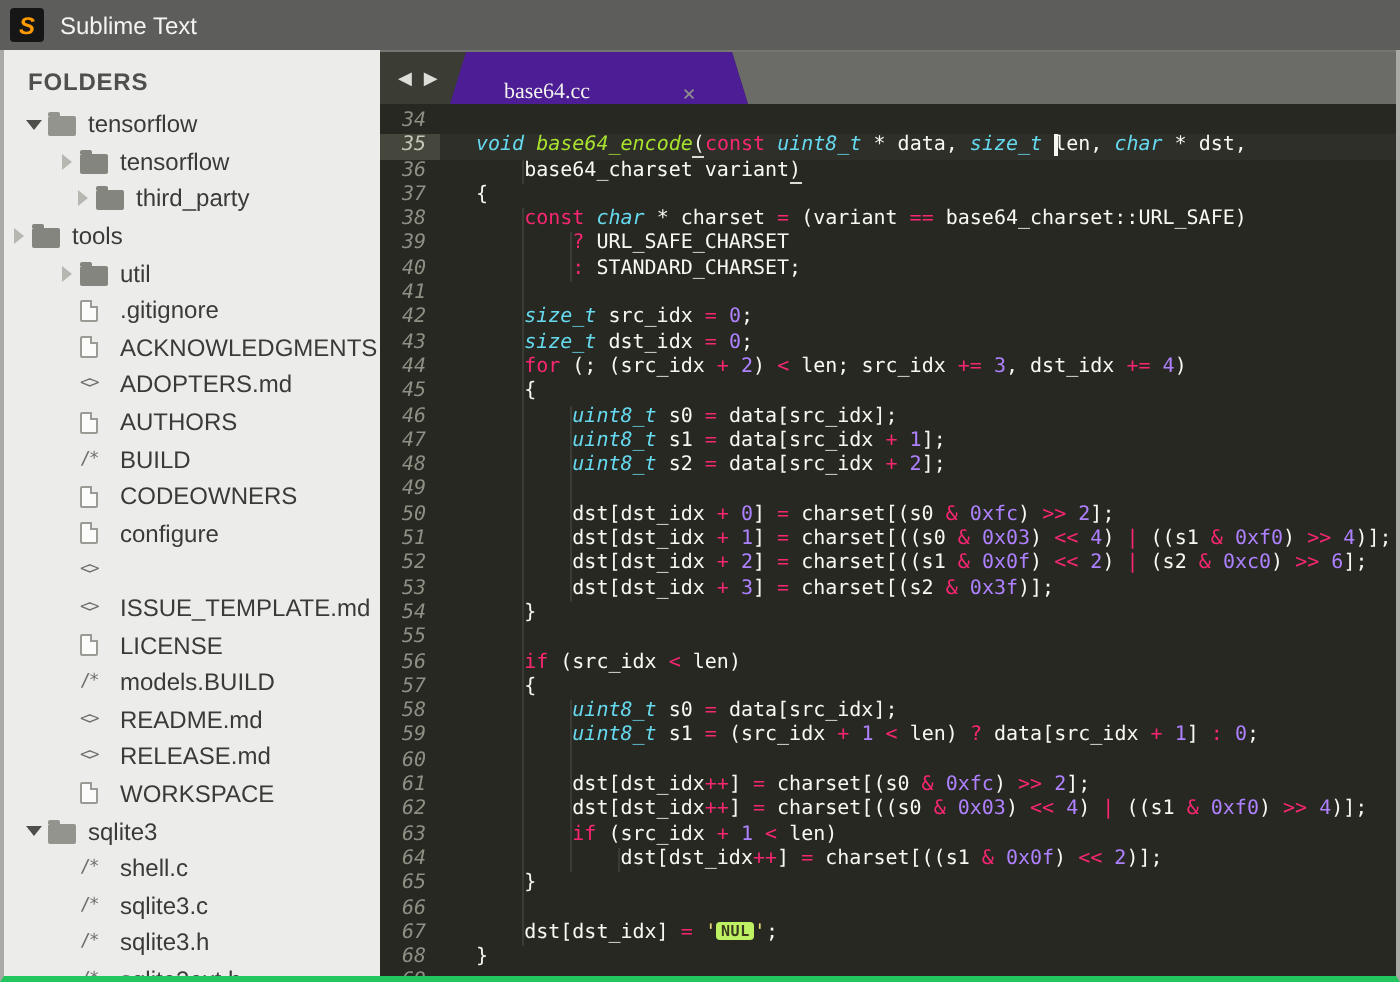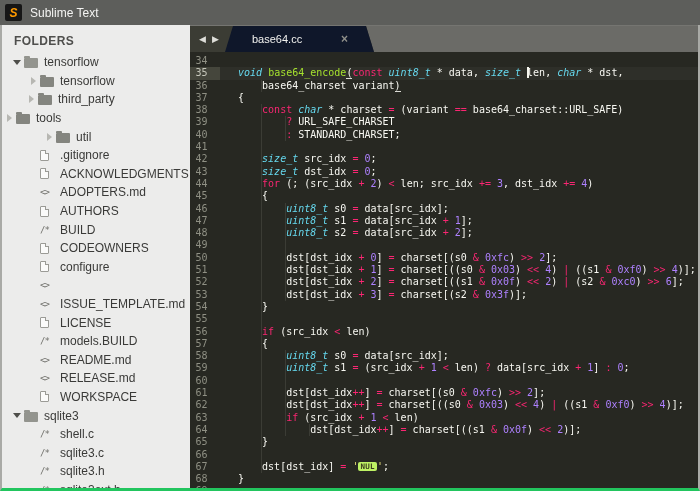--- a/index.html
+++ b/index.html
@@ -36,38 +36,38 @@
     background:#ececeb;border-left:1px solid #9b9b96;border-bottom:1px solid #9b9b96;}
   .ic-text{font-size:9px;color:#6f6f6a;font-family:"DejaVu Sans Mono",monospace;letter-spacing:-1px;}
   
   .editor{flex:1;display:flex;flex-direction:column;background:#272822;min-width:0;}
   .tabbar{flex:0 0 27px;background:#6b6b67;position:relative;border-top:1px solid #757571;}
   .tabstrip{position:absolute;left:0;top:0;height:26px;width:184px;background:#3b3c34;
     clip-path:polygon(0 0,176px 0,184px 100%,0 100%);}
   .nav{position:absolute;left:9px;top:0;height:26px;display:flex;align-items:center;gap:6px;
     color:#deded9;font-size:9px;}
   .nav span{cursor:pointer;}
-  .tab{position:absolute;left:35px;top:0;height:26px;width:149px;background:#0f172a;
-    clip-path:polygon(8px 0,141px 0,149px 100%,0 100%);display:flex;align-items:center;}
+  .tab{position:absolute;left:35px;top:0;height:26px;width:149px;background:#4c1d95;
+    clip-path:polygon(8px 0,141px 0,149px 100%,0 100%);display:flex;align-items:flex-end;font-family:Liberation Serif, serif;}
   .tab-label{color:#f1f1ee;font-size:11px;margin-left:27px;flex:1;}
   .tab-close{color:#90908a;font-size:12px;font-weight:bold;margin-right:26px;cursor:pointer;line-height:10px;}
   
   .codearea{flex:1;overflow:hidden;padding-top:3px;
     font-family:"DejaVu Sans Mono",monospace;font-size:10px;line-height:12.3px;color:#f8f8f2;}
   .line{display:flex;height:12.3px;white-space:pre;}
-  .gut{flex:0 0 30px;padding-right:7px;text-align:center;color:#8f9084;}
+  .gut{flex:0 0 30px;padding-right:7px;text-align:right;color:#8f9084;font-style:italic;}
   .gut.cur{background:#45463c;color:#c6c7bb;}
   .codeln{flex:1;padding-left:18px;white-space:pre;}
   .codeln.cur{background:rgba(255,255,255,0.035);}
   .ind{display:inline-block;width:4ch;height:12.3px;vertical-align:top;
     background-image:linear-gradient(#3b3c35,#3b3c35);background-size:1px 100%;
     background-position:right top;background-repeat:no-repeat;}
   .tk{color:#f92672;}
   .tt{color:#66d9ef;font-style:italic;}
-  .tf{color:#a6e22e;}
+  .tf{color:#a6e22e;font-style:italic;}
   .tn{color:#ae81ff;}
   .ts{color:#e6db74;}
   .tp{color:#f8f8f2;}
   .tu{color:#f8f8f2;border-bottom:1px solid #dcdcd6;}
   .cursor{display:inline-block;width:2px;height:11px;background:#f8f8f0;vertical-align:top;margin-right:-2px;}
   .badge{display:inline-block;background:#bef264;color:#3a391d;font-size:7.5px;font-weight:bold;
     height:9px;line-height:9px;padding:0 2px;border-radius:2px;letter-spacing:.3px;transform:translateY(-1px);}
 </style>
 </head>
 <body>
@@ -92,39 +92,39 @@
           </div>
           <div class="tree-row" style="padding-left: 24px;">
             <span class="slot-arrow">
               <span class="tri-right"></span>
             </span>
             <span class="slot-icon">
               <span class="ic-folder"></span>
             </span>
             <span>tensorflow</span>
           </div>
-          <div class="tree-row" style="padding-left: 22px; text-align: center;">
+          <div class="tree-row" style="padding-left: 32px; text-align: center;">
             <span class="slot-arrow">
               <span class="tri-right"></span>
             </span>
             <span class="slot-icon">
               <span class="ic-folder"></span>
             </span>
             <span>third_party</span>
           </div>
           <div class="tree-row" style="">
             <span class="slot-arrow">
               <span class="tri-right"></span>
             </span>
             <span class="slot-icon">
               <span class="ic-folder"></span>
             </span>
             <span>tools</span>
           </div>
-          <div class="tree-row" style="padding-left: 40px;">
+          <div class="tree-row" style="padding-left: 24px;">
             <span class="slot-arrow">
               <span class="tri-right"></span>
             </span>
             <span class="slot-icon">
               <span class="ic-folder"></span>
             </span>
             <span>util</span>
           </div>
           <div class="tree-row" style="padding-left: 24px;">
             <span class="slot-arrow"></span>

